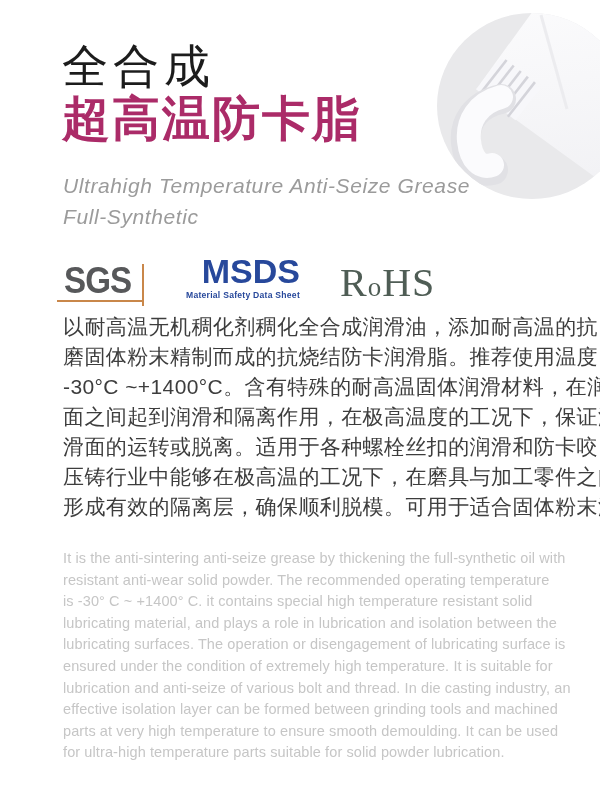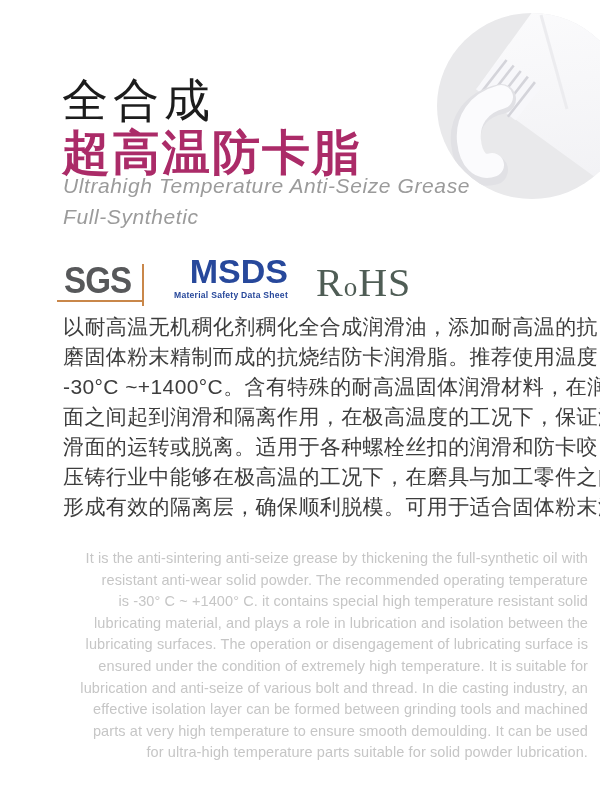--- a/index.html
+++ b/index.html
@@ -7,31 +7,31 @@
     width:600px;height:800px;position:relative;overflow:hidden;
     background:#ffffff;
     font-family:"Liberation Sans","DejaVu Sans",sans-serif;
   }
   
   .hero{position:absolute;left:437px;top:13px;width:190px;height:186px;}
   .hero-clip{position:absolute;inset:0;border-radius:50%;overflow:hidden;
     background:var(--color-circle-bg,#e9e9eb);}
   .hero svg{position:absolute;inset:0;display:block;}
   
-  .title-block{position:absolute;left:62px;top:40px;margin-top:34px;}
+  .title-block{position:absolute;left:62px;top:40px;}
   .title-cn{margin:0;font-size:46px;font-weight:500;letter-spacing:5px;
     line-height:1.14;color:var(--color-title,#1c1c1c);}
   .title-accent{margin:0;font-size:48px;font-weight:800;letter-spacing:2px;
     line-height:1.12;color:var(--color-accent,#ab2b68);}
   .subtitle{position:absolute;left:63px;top:170px;font-style:italic;
     color:var(--color-subtitle-gray,#9b9b9b);font-size:21px;line-height:31px;
     letter-spacing:0.6px;}
   
   .cert-row{position:absolute;left:60px;top:256px;display:flex;
-    align-items:flex-end;gap:28px;}
+    align-items:flex-end;gap:40px;}
   .sgs{position:relative;padding:2px 9px 5px 4px;}
   .sgs-text{font-size:36px;font-weight:bold;letter-spacing:-1px;line-height:0.82;
     color:var(--color-sgs-gray,#57585a);transform:scaleX(.92);display:inline-block;
     transform-origin:left bottom;}
   .sgs-underline{position:absolute;left:-3px;right:2px;bottom:0;height:2px;
     background:var(--color-sgs-orange,#c9874a);}
   .sgs-vline{position:absolute;right:2px;top:0;bottom:-4px;width:2px;
     background:var(--color-sgs-orange,#c9874a);}
   .msds{display:flex;flex-direction:column;align-items:flex-end;
     padding-bottom:2px;}
@@ -44,21 +44,21 @@
     padding-bottom:3px;letter-spacing:1px;}
   .rohs-big{font-size:40px;}
   .rohs-small{font-size:27px;}
   
   .desc-cn{position:absolute;left:63px;top:312px;width:520px;
     color:var(--color-body-text,#3d3d3d);font-size:21px;line-height:30px;
     letter-spacing:0.4px;}
   .desc-cn .line{white-space:nowrap;}
   .desc-en{position:absolute;left:63px;top:548px;width:525px;
     color:var(--color-english-text,#c6c6c6);font-size:14.5px;line-height:21.6px;
-    letter-spacing:0.1px;text-align:right;}
+    letter-spacing:0.1px;}
   .desc-en .line{white-space:nowrap;}
 </style>
 </head>
 <body>
 
 <div class="hero">
   <div class="hero-clip">
     <svg viewBox="0 0 190 186">
       <defs>
         <linearGradient id="bodyg" x1="0" y1="0" x2="1" y2="1">

